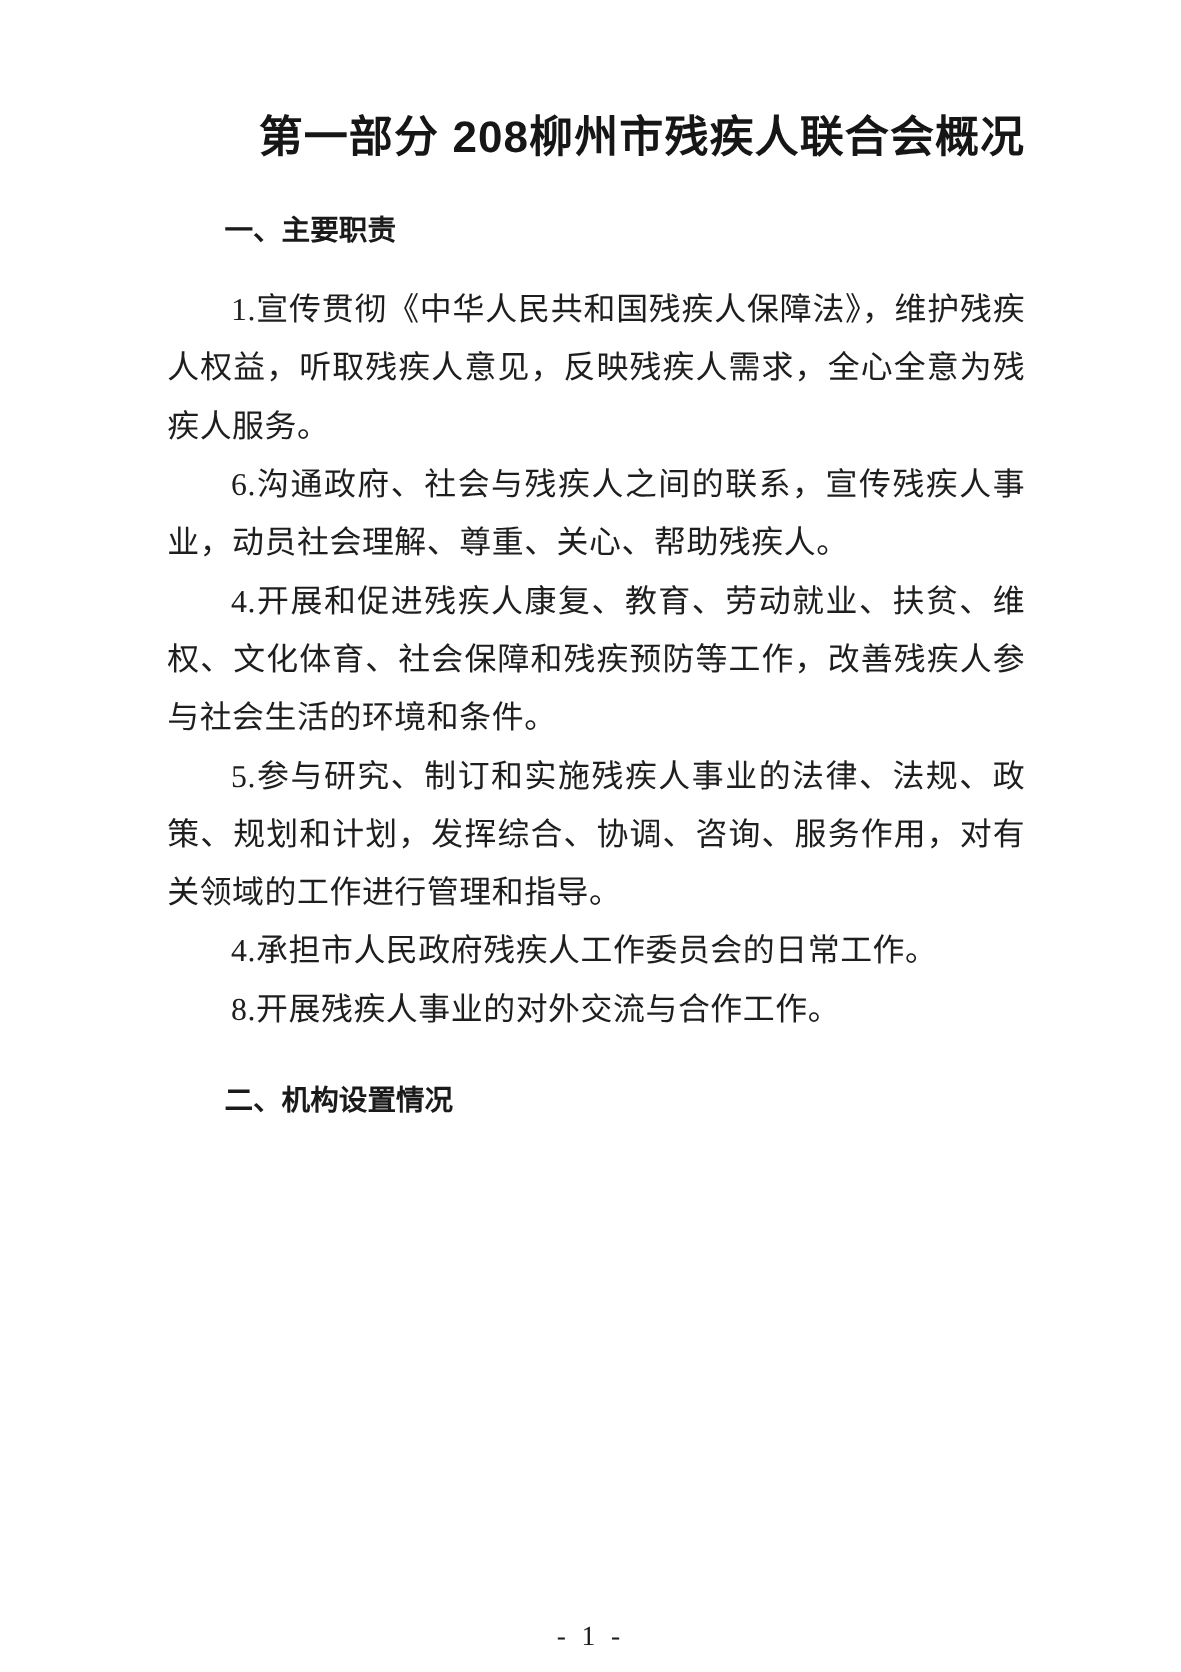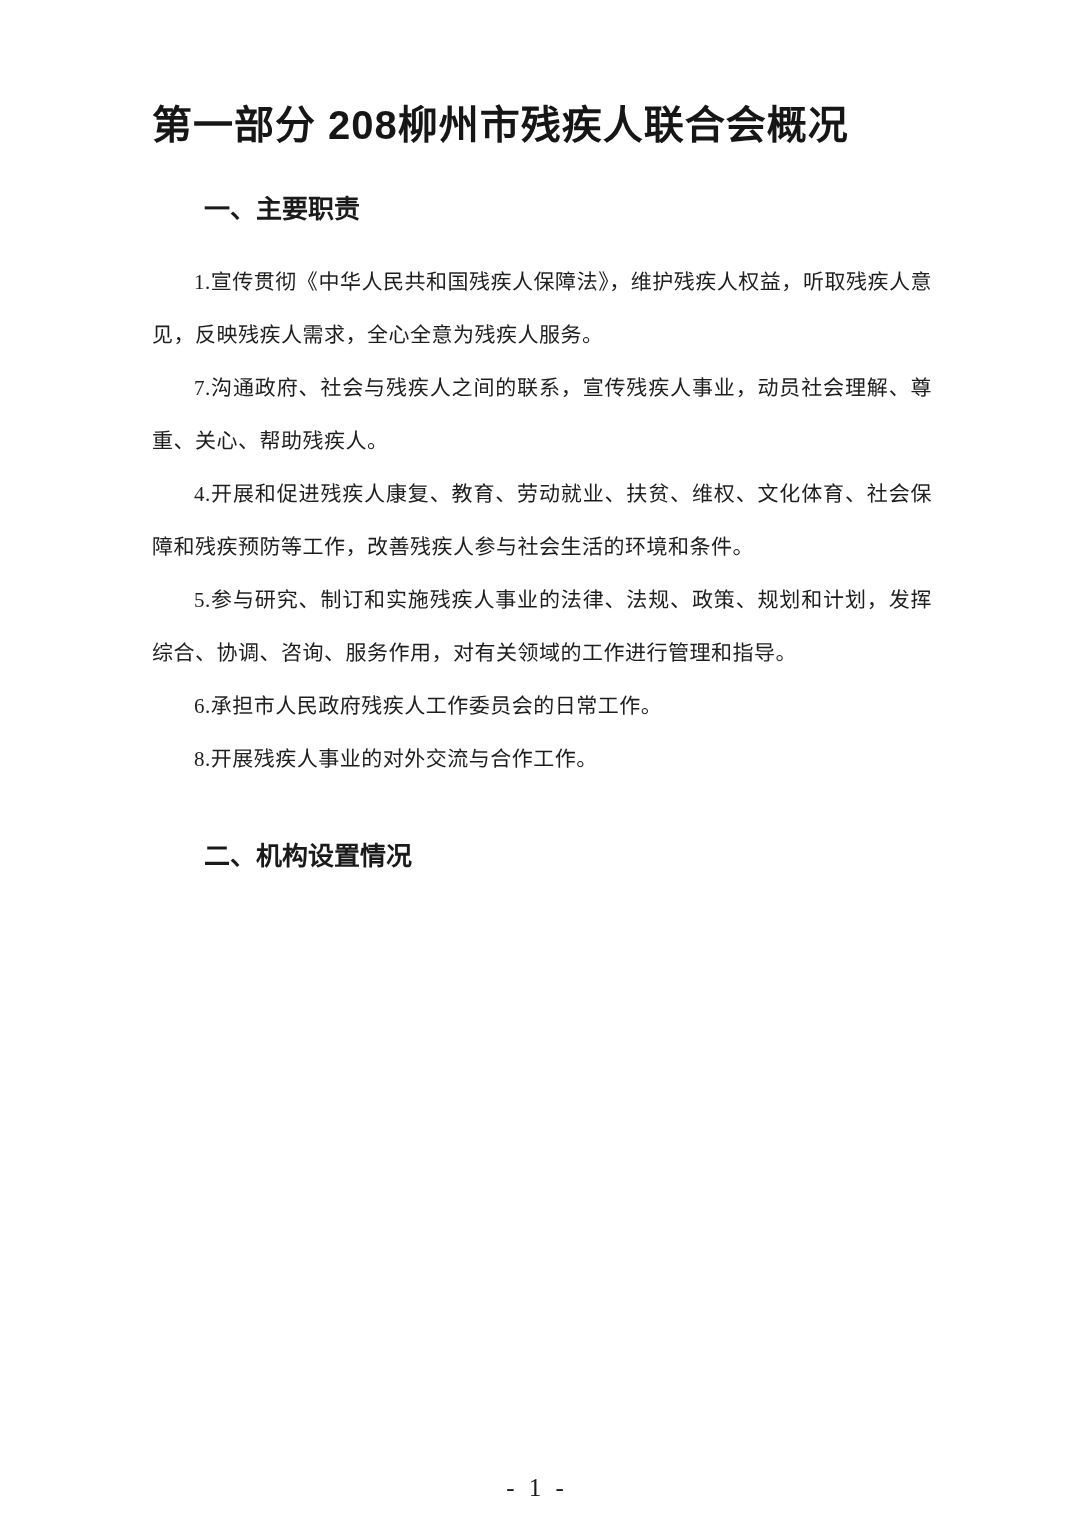--- a/index.html
+++ b/index.html
@@ -13,46 +13,46 @@
     height: 1520px;
     margin: 0 auto;
     background: #ffffff;
     color: #1c1c1c;
     box-sizing: border-box;
     padding: 96px 142px 0 152px;
     overflow: hidden;
   }
   .doc-title {
     margin: 0 0 34px 0;
-    text-align: left;
+    text-align: right;
     font-family: "Liberation Sans", "DejaVu Sans", sans-serif;
     font-weight: 700;
     font-size: 40px;
     line-height: 58px;
     letter-spacing: 1px;
     color: #161616;
     white-space: nowrap;
   }
   .section-heading {
     margin: 0 0 26px 0;
     font-family: "Liberation Sans", "DejaVu Sans", sans-serif;
     font-weight: 700;
     font-size: 26px;
     line-height: 42px;
     text-indent: 2em;
     color: #1a1a1a;
   }
   .section-heading.second {
-    margin-top: 49px;
+    margin-top: 34px;
     margin-bottom: 0;
   }
   .body-text p {
     margin: 0;
     font-family: "Liberation Serif", "DejaVu Serif", serif;
-    font-size: 21px;
+    font-size: 29px;
     line-height: 53px;
     text-indent: 2em;
     text-align: justify;
     text-justify: inter-character;
     letter-spacing: 0.5px;
     color: #1e1e1e;
   }
   .page-footer {
     position: absolute;
     left: 0;
@@ -69,24 +69,24 @@
 <body>
 
 <div class="page">
 
   <h1 class="doc-title">第一部分 208柳州市残疾人联合会概况</h1>
 
   <h2 class="section-heading">一、主要职责</h2>
 
   <div class="body-text">
     <p>1.宣传贯彻《中华人民共和国残疾人保障法》，维护残疾人权益，听取残疾人意见，反映残疾人需求，全心全意为残疾人服务。</p>
-    <p>7.沟通政府、社会与残疾人之间的联系，宣传残疾人事业，动员社会理解、尊重、关心、帮助残疾人。</p>
+    <p>6.沟通政府、社会与残疾人之间的联系，宣传残疾人事业，动员社会理解、尊重、关心、帮助残疾人。</p>
     <p>4.开展和促进残疾人康复、教育、劳动就业、扶贫、维权、文化体育、社会保障和残疾预防等工作，改善残疾人参与社会生活的环境和条件。</p>
     <p>5.参与研究、制订和实施残疾人事业的法律、法规、政策、规划和计划，发挥综合、协调、咨询、服务作用，对有关领域的工作进行管理和指导。</p>
-    <p>6.承担市人民政府残疾人工作委员会的日常工作。</p>
+    <p>4.承担市人民政府残疾人工作委员会的日常工作。</p>
     <p>8.开展残疾人事业的对外交流与合作工作。</p>
   </div>
 
   <h2 class="section-heading second">二、机构设置情况</h2>
 
   <div class="page-footer">- 1 -</div>
 
 </div>
 
 </body></html>

